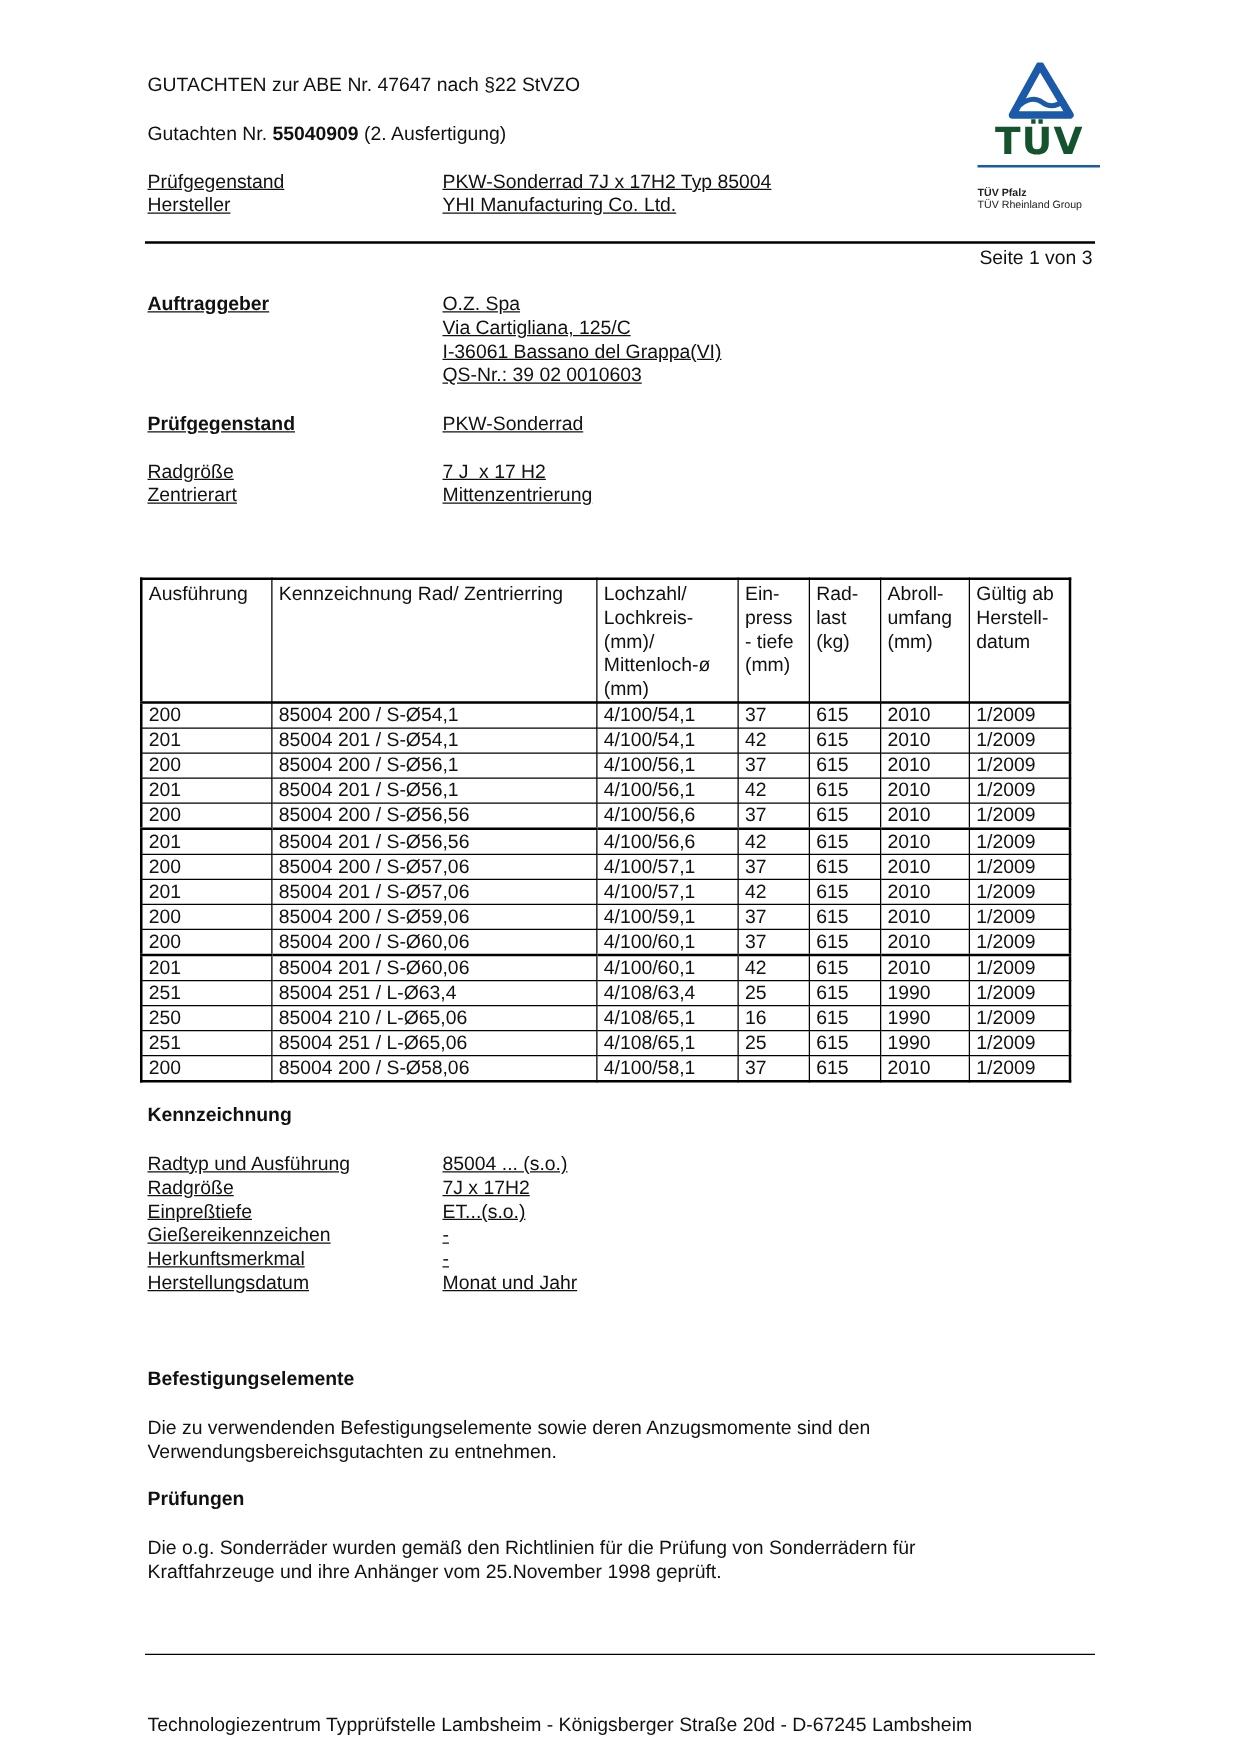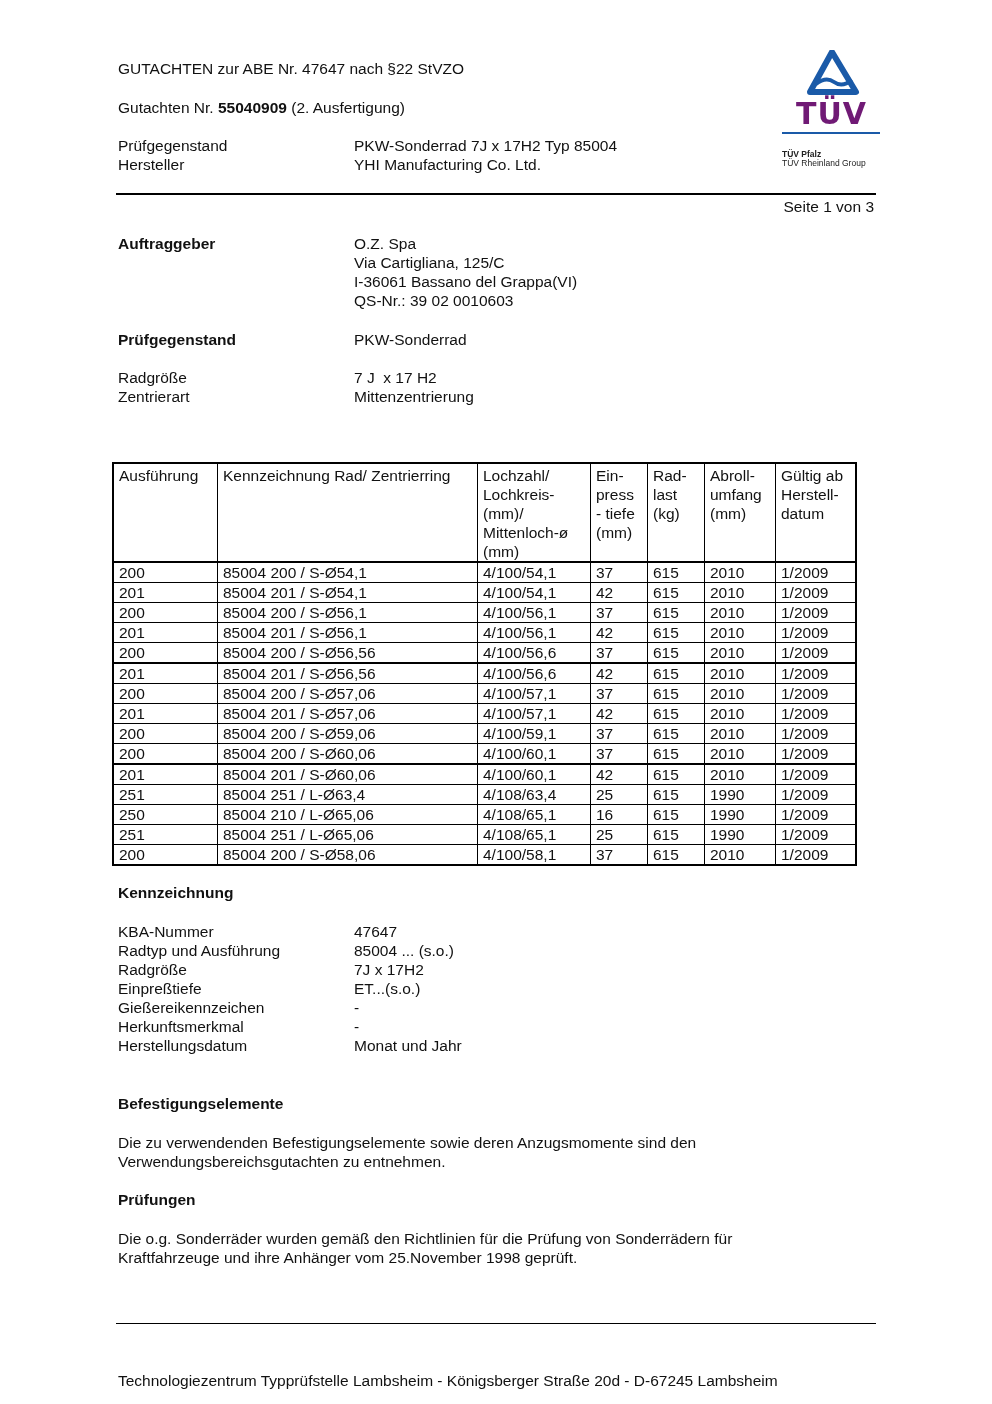--- a/index.html
+++ b/index.html
@@ -8,30 +8,30 @@
       font-family: "Liberation Sans", sans-serif; font-size: 15.5px; color: #111;
     }
     .abs { position: absolute; }
     .line { line-height: 19px; white-space: nowrap; }
     .bold { font-weight: bold; }
 
     
     #hdr-title { left: 118px; top: 59px; }
     #hdr-nr { left: 118px; top: 98px; }
     #hdr-kv { left: 118px; top: 136px; }
-    .kv { display: flex; }
+    .kv { display: flex; text-decoration: underline; }
     .kv .k { width: 236px; }
     .kv .v { }
     #hdr-rule { left: 116px; top: 193px; width: 760px; height: 2px; background: #000; }
     #page-num { right: 118px; top: 197px; }
 
     
     #logo { left: 744px; top: 50px; width: 176px; height: 125px; }
     #logo .tri { position: absolute; left: 58px; top: 0px; }
-    #logo .tuv-word { position: absolute; left: 52px; top: 46px; font-family: "DejaVu Sans", sans-serif; font-weight: bold; font-size: 30px; letter-spacing: 1px; color: #701a75; }
+    #logo .tuv-word { position: absolute; left: 52px; top: 46px; font-family: "DejaVu Sans", sans-serif; font-weight: bold; font-size: 30px; letter-spacing: 1px; color: #14532d; }
     #logo .bar { position: absolute; left: 38px; top: 82px; width: 98px; height: 2px; background: #1a5aa8; }
     #logo .sub1 { position: absolute; left: 38px; top: 99px; font-size: 8.5px; font-weight: bold; color: #222; }
     #logo .sub2 { position: absolute; left: 38px; top: 108px; font-size: 8.5px; color: #222; }
 
     
     #client { left: 118px; top: 234px; }
     #client .k { width: 236px; }
 
     #subject { left: 118px; top: 330px; }
     #subject .k { width: 236px; }
@@ -300,24 +300,20 @@
         <td class="c4">615</td>
         <td class="c5">2010</td>
         <td class="c6">1/2009</td>
       </tr>
     </tbody>
 </table>
 
 <div id="marking-h" class="abs line bold">Kennzeichnung</div>
 <div id="marking" class="abs">
   <div class="kv line">
-      <span class="k">KBA-Nummer</span>
-      <span>47647</span>
-    </div>
-  <div class="kv line">
       <span class="k">Radtyp und Ausführung</span>
       <span>85004 ... (s.o.)</span>
     </div>
   <div class="kv line">
       <span class="k">Radgröße</span>
       <span>7J x 17H2</span>
     </div>
   <div class="kv line">
       <span class="k">Einpreßtiefe</span>
       <span>ET...(s.o.)</span>

